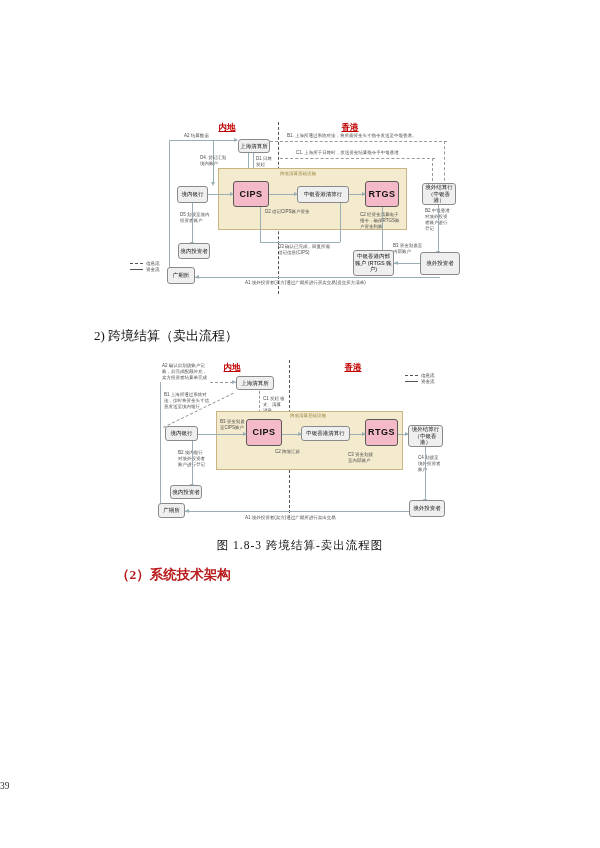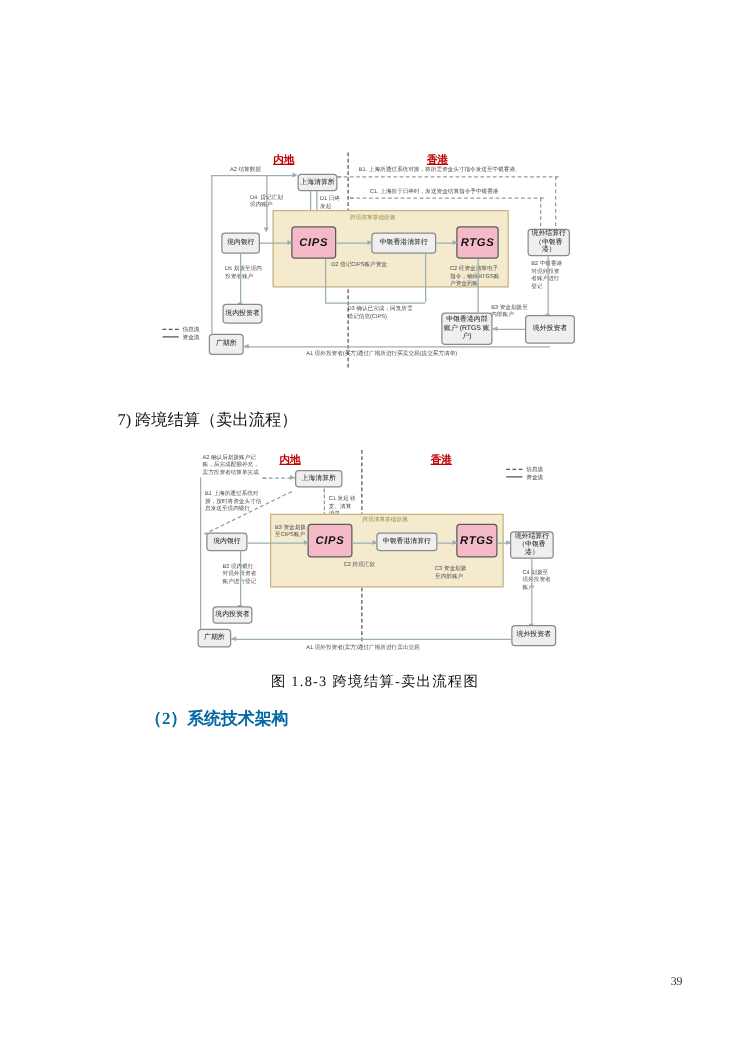--- a/index.html
+++ b/index.html
@@ -3,42 +3,42 @@
 <meta charset="utf-8">
 <style>
   html,body{margin:0;padding:0;background:#fff;}
   .page{position:relative;width:600px;height:848px;background:#ffffff;overflow:hidden;
         font-family:"Liberation Serif",serif;color:#1a1a1a;}
   .d{position:absolute;box-sizing:border-box;}
   .diagram{position:absolute;font-family:"Liberation Sans",sans-serif;}
   .box{position:absolute;box-sizing:border-box;background:#EFEFEF;border:1px solid #8a8a8a;
        border-radius:3px;display:flex;align-items:center;justify-content:center;text-align:center;
        font-size:5.5px;line-height:1.2;color:#111;padding:1px;}
-  .pink{background:#F5BAC8;border:1px solid #5a5a5a;font-weight:bold;font-size:9px;letter-spacing:.5px;font-style:italic;}
+  .pink{background:#F5BAC8;border:1px solid #5a5a5a;font-weight:bold;font-size:9px;letter-spacing:.5px;}
   .infra{position:absolute;box-sizing:border-box;background:#F4EBCF;border:1px solid #C9B483;}
   .infratitle{position:absolute;font-size:4.5px;color:#998840;white-space:nowrap;}
   .region{position:absolute;color:#C00000;font-weight:bold;font-size:8.5px;text-decoration:underline;width:30px;text-align:center;}
   .lbl{position:absolute;font-size:4.5px;color:#4a4a4a;line-height:1.35;}
   .nowrap{white-space:nowrap;}
   .hl{position:absolute;height:0;border-top:1px solid #9AAFB5;}
   .vl{position:absolute;width:0;border-left:1px solid #9AAFB5;}
   .dash{border-color:#999;border-top-style:dashed;border-left-style:dashed;}
   .divider{position:absolute;width:0;border-left:1.2px dashed #555;}
   .ar{position:absolute;width:0;height:0;border-top:2.5px solid transparent;border-bottom:2.5px solid transparent;border-left:4px solid #9AAFB5;}
   .al{position:absolute;width:0;height:0;border-top:2.5px solid transparent;border-bottom:2.5px solid transparent;border-right:4px solid #9AAFB5;}
   .ad{position:absolute;width:0;height:0;border-left:2.5px solid transparent;border-right:2.5px solid transparent;border-top:4px solid #9AAFB5;}
   .legend{position:absolute;font-size:4.5px;color:#333;}
   .legend .row{display:flex;align-items:center;height:6px;}
   .legend .sampledash{width:13px;border-top:1px dashed #555;margin-right:3px;}
   .legend .samplesolid{width:13px;border-top:1px solid #555;margin-right:3px;}
   .caption{position:absolute;width:600px;text-align:center;font-size:11.5px;color:#111;letter-spacing:1px;}
   .h2item{position:absolute;font-size:13px;color:#111;}
-  .bodyhead{position:absolute;font-size:13.5px;font-weight:bold;color:#0369a1;}
+  .bodyhead{position:absolute;font-size:13.5px;font-weight:bold;color:#b91c1c;}
   .para{position:absolute;font-size:13.5px;line-height:1.74;text-align:justify;text-indent:2em;color:#111;}
-  .pagenum{position:absolute;width:546px;text-align:right;font-size:9.5px;color:#333;}
+  .pagenum{position:absolute;width:546px;text-align:left;font-size:9.5px;color:#333;}
 </style>
 </head>
 <body>
 
 <div class="page">
 
   <div class="diagram" style="left:120px;top:120px;width:420px;height:180px;">
     <div class="region" style="left:92px;top:2px;">内地</div>
     <div class="region" style="left:215px;top:2px;">香港</div>
     <div class="divider" style="left:158px;top:2px;height:172px;"></div>
@@ -112,21 +112,21 @@
           <span>资金流</span>
         </div>
     </div>
     <div class="box" style="left:47px;top:147px;width:28px;height:17px;">广期所</div>
     <div class="hl" style="left:75px;top:157px;width:245px;"></div>
     <div class="al" style="left:75px;top:154.5px;"></div>
     <div class="lbl nowrap" style="left:125px;top:160px;">A1 境外投资者(买方)通过广期所进行买卖交易(提交买方清单)</div>
   </div>
 
 
-  <div class="h2item" style="left:94px;top:327px;">7)  跨境结算（卖出流程）</div>
+  <div class="h2item" style="left:94px;top:327px;">2)  跨境结算（卖出流程）</div>
 
   <div class="diagram" style="left:120px;top:355px;width:420px;height:180px;">
     <div class="region" style="left:97px;top:7px;">内地</div>
     <div class="region" style="left:218px;top:7px;">香港</div>
     <div class="divider" style="left:169px;top:5px;height:153px;"></div>
 
     <div class="legend" style="left:285px;top:17px;">
       <div class="row">
           <span class="sampledash"></span>
           <span>信息流</span>

